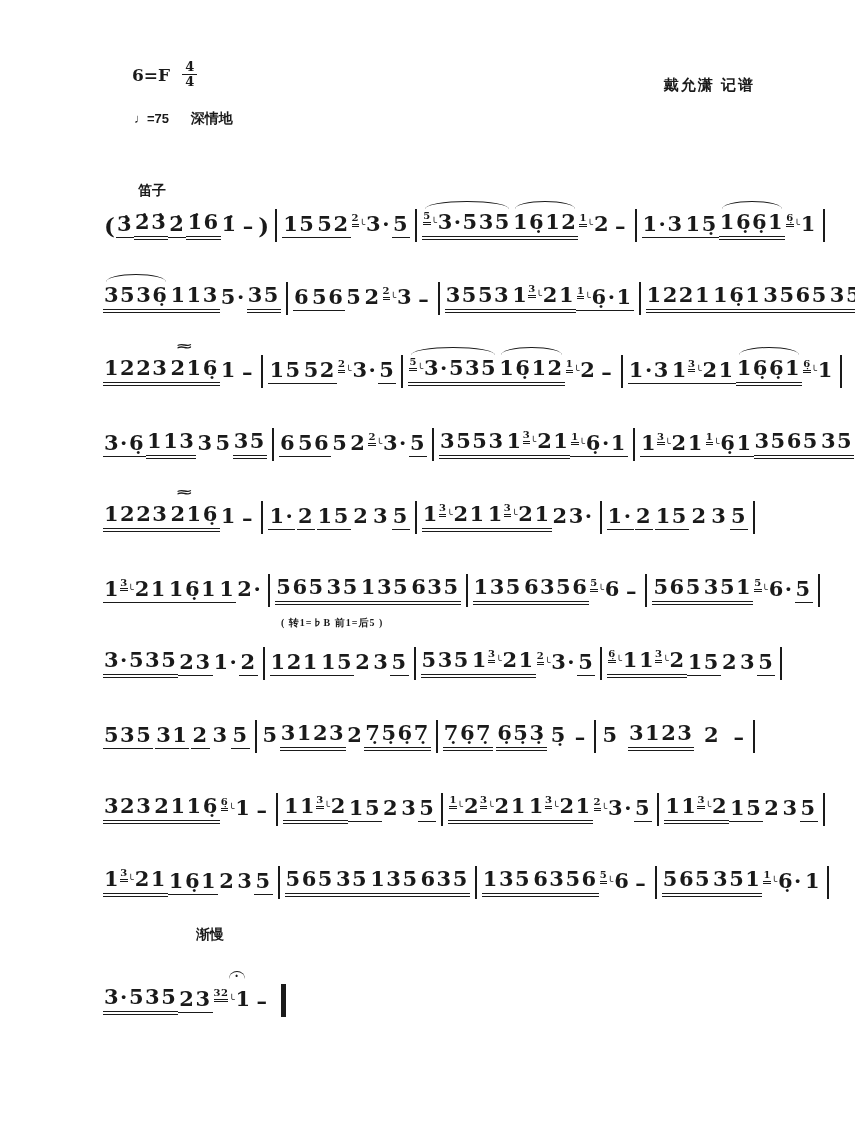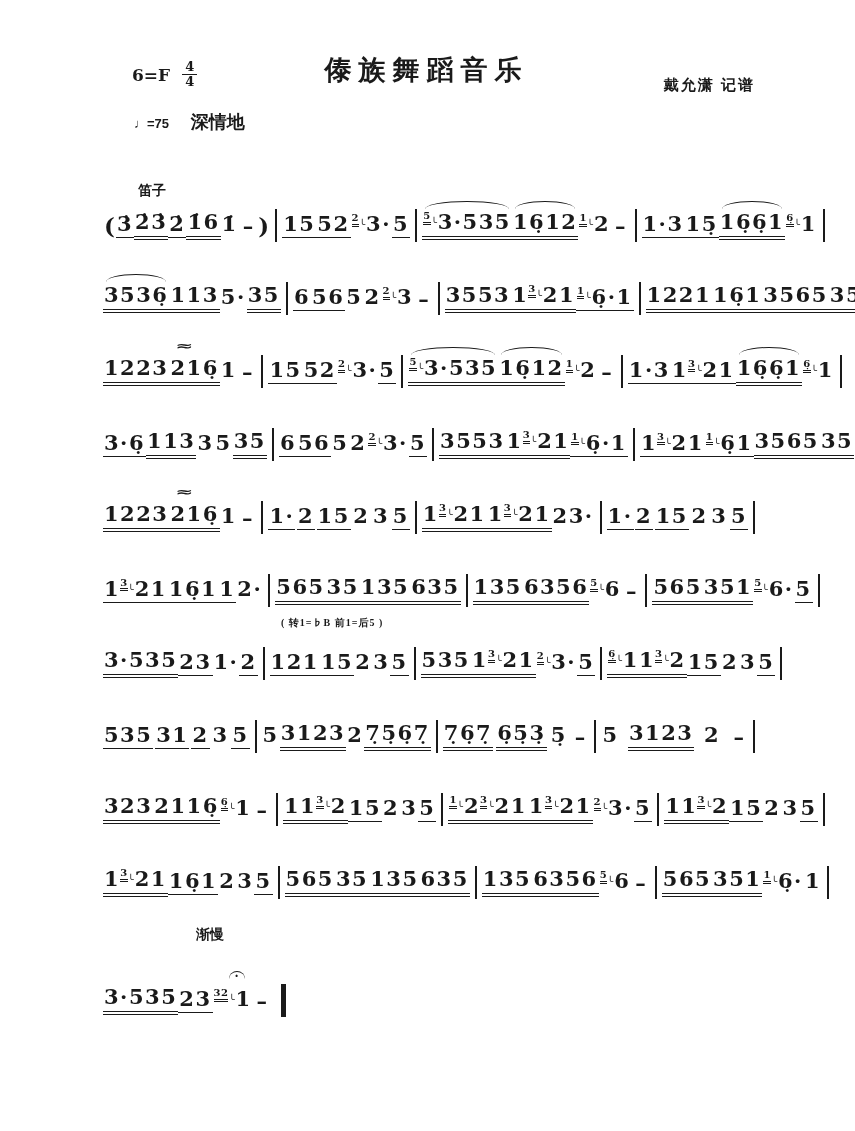--- a/index.html
+++ b/index.html
@@ -35,21 +35,21 @@
   .key-sig{
     position:absolute;left:34px;top:8px;font-size:17px;font-weight:bold;
     display:flex;align-items:center;
   }
   .ts{display:inline-flex;flex-direction:column;align-items:center;margin-left:12px;
       font-size:13px;line-height:1.1;font-weight:bold;}
   .ts .tnum{padding:0 3px;}
   .ts .tnum.top{border-bottom:1.5px solid #1a1a1a;}
   .tempo{position:absolute;left:36px;top:58px;font-size:13px;font-weight:bold;
          font-family:"Liberation Sans",sans-serif;}
-  .tempo .expr{margin-left:18px;font-size:18px;}
+  .tempo .expr{margin-left:18px;font-size:14px;}
   
   .score{position:relative;width:657px;}
   .system{position:relative;height:73px;}
   .system.final{height:104px;margin-top:14px;}
   .line-label{
     position:absolute;top:2px;font-size:14px;font-weight:bold;
     font-family:"Liberation Sans",sans-serif;
     margin-left:34px;
   }
   .annotation{
@@ -96,21 +96,20 @@
     border-radius:50% / 100% 100% 0 0;
   }
   .ferm .fdot{position:absolute;top:-1px;left:50%;transform:translateX(-50%);
               font-size:12px;font-style:normal;}
 </style>
 </head>
 <body>
 
 <div class="page">
   <div class="header">
-    <div class="title">傣族舞蹈音乐</div>
     <div class="credit">戴允潇  记谱</div>
     <div class="key-sig">
       <span>6=F</span>
       <span class="ts">
         <span class="tnum top">4</span>
         <span class="tnum">4</span>
       </span>
     </div>
     <div class="tempo">
       <span>♩=75</span>

